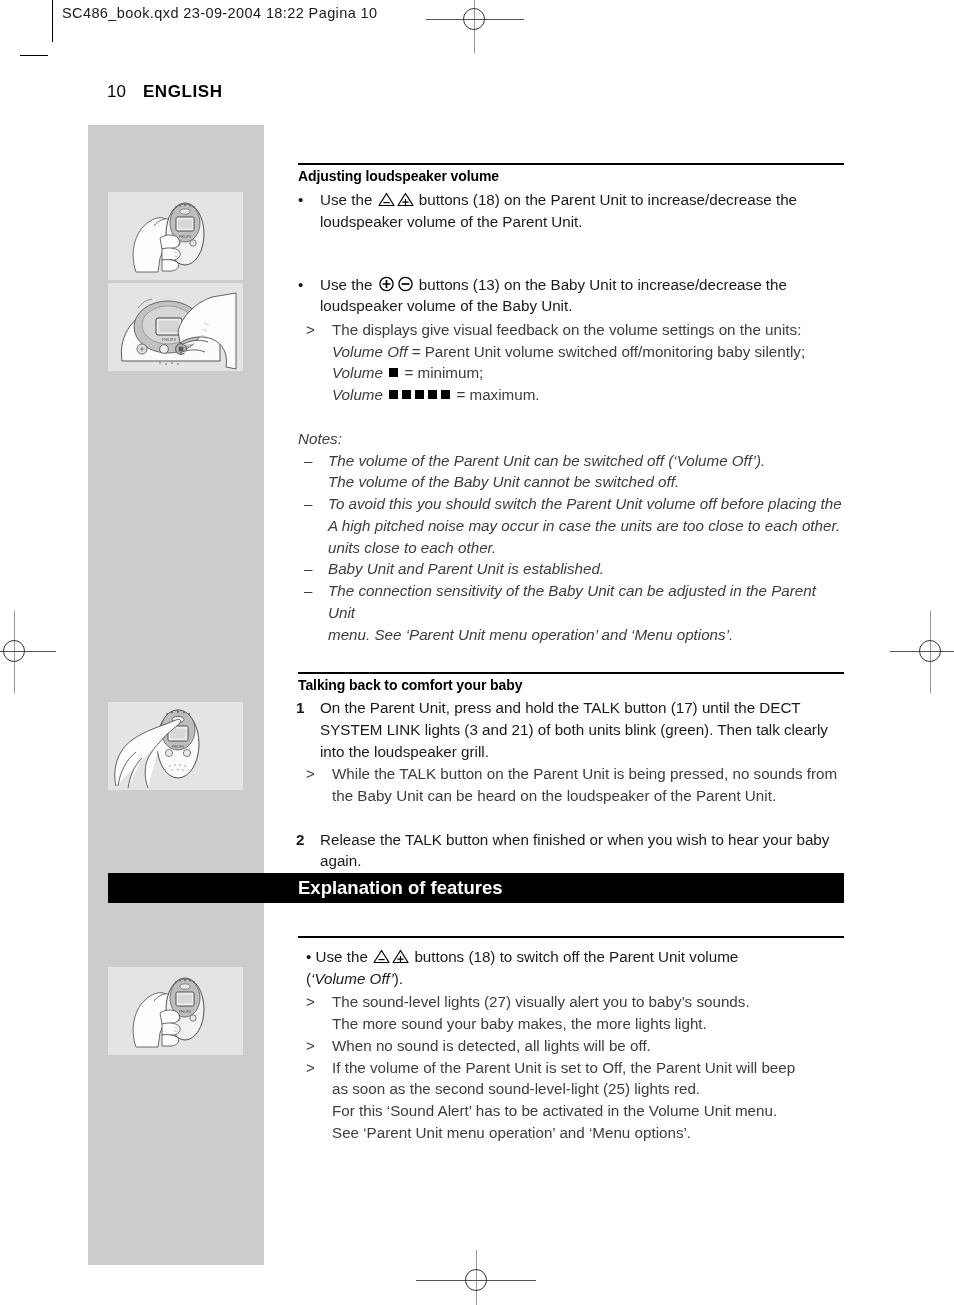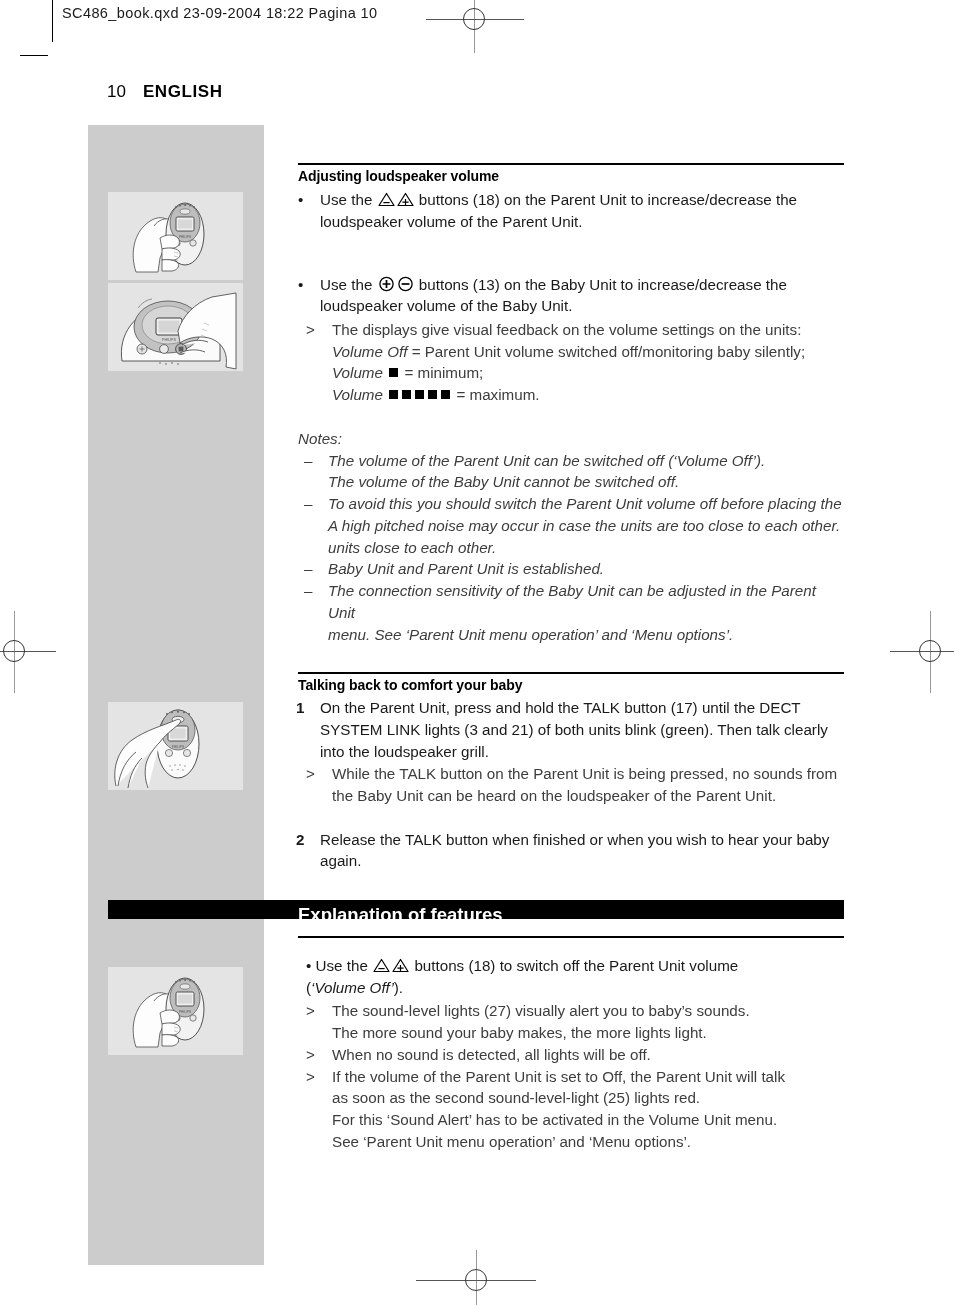--- a/index.html
+++ b/index.html
@@ -176,23 +176,22 @@
     left: 6px;
     top: 0;
   }
 
   
   .banner {
     position: absolute;
     left: 108px;
     top: 873px;
     width: 736px;
-    height: 19px;
+    height: 30px;
     background: #000;
-    margin-top: 27px;
   }
   .banner .btxt {
     position: absolute;
     left: 190px;
     top: 4px;
     color: #fff;
     font-size: 18.5px;
     font-weight: bold;
   }
 
@@ -494,21 +493,21 @@
   </div>
 
   <div class="banner">
     <span class="btxt">Explanation of features</span>
   </div>
 
   <div class="rule" style="top:936px;"></div>
 
   <div class="col" style="top:941px;">
 
-    <div class="body" style="margin-top:14px; padding-left:8px;">
+    <div class="body" style="margin-top:5px; padding-left:8px;">
       <span>•</span>
       <span>Use the</span><span class="nb">
         <svg class="gsym" width="17" height="15" viewBox="0 0 17 15">
           <path d="M8.5 1.5 L16 13.5 L1 13.5 Z" fill="none" stroke="#000" stroke-width="1.2" stroke-linejoin="round"></path>
           <path d="M5.4 10.6 h6.2" stroke="#000" stroke-width="1.2"></path>
         </svg><svg class="gsym" width="17" height="15" viewBox="0 0 17 15">
           <path d="M8.5 1.5 L16 13.5 L1 13.5 Z" fill="none" stroke="#000" stroke-width="1.2" stroke-linejoin="round"></path>
           <path d="M5.4 10.2 h6.2 M8.5 7.1 v6.2" stroke="#000" stroke-width="1.2"></path>
         </svg></span>
       <span>buttons (18) to switch off the Parent Unit volume</span>
@@ -521,20 +520,20 @@
       <div>The more sound your baby makes, the more lights light.</div>
     </div>
 
     <div class="body gray sub">
       <span class="mk">&gt;</span>
       <div>When no sound is detected, all lights will be off.</div>
     </div>
 
     <div class="body gray sub">
       <span class="mk">&gt;</span>
-      <div>If the volume of the Parent Unit is set to Off, the Parent Unit will talk</div>
+      <div>If the volume of the Parent Unit is set to Off, the Parent Unit will beep</div>
       <div>as soon as the second sound-level-light (25) lights red.</div>
       <div>For this ‘Sound Alert’ has to be activated in the Volume Unit menu.</div>
       <div>See ‘Parent Unit menu operation’ and ‘Menu options’.</div>
     </div>
   </div>
 
 </div>
 
 </body></html>

